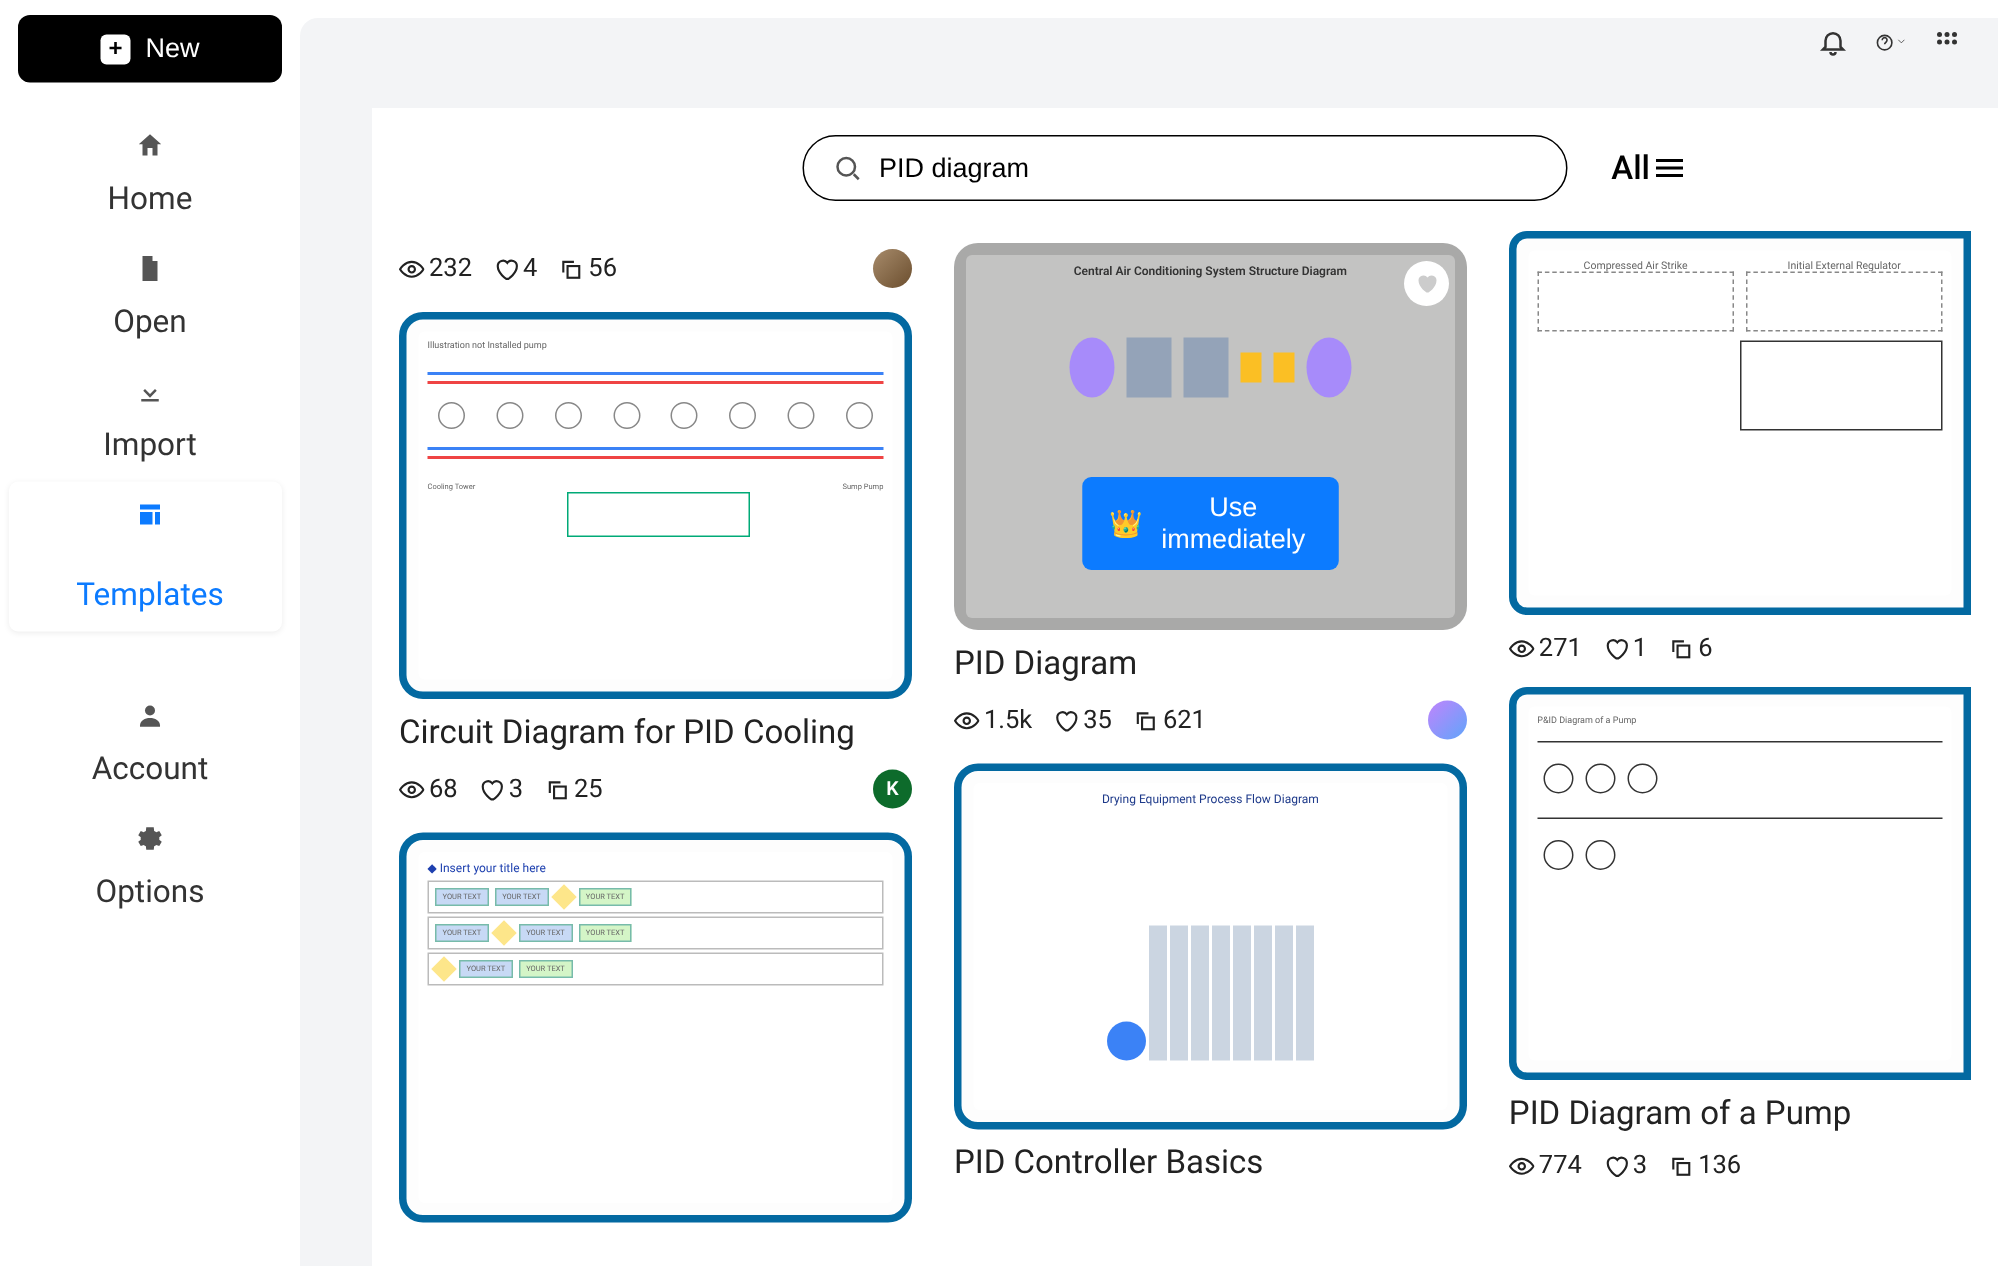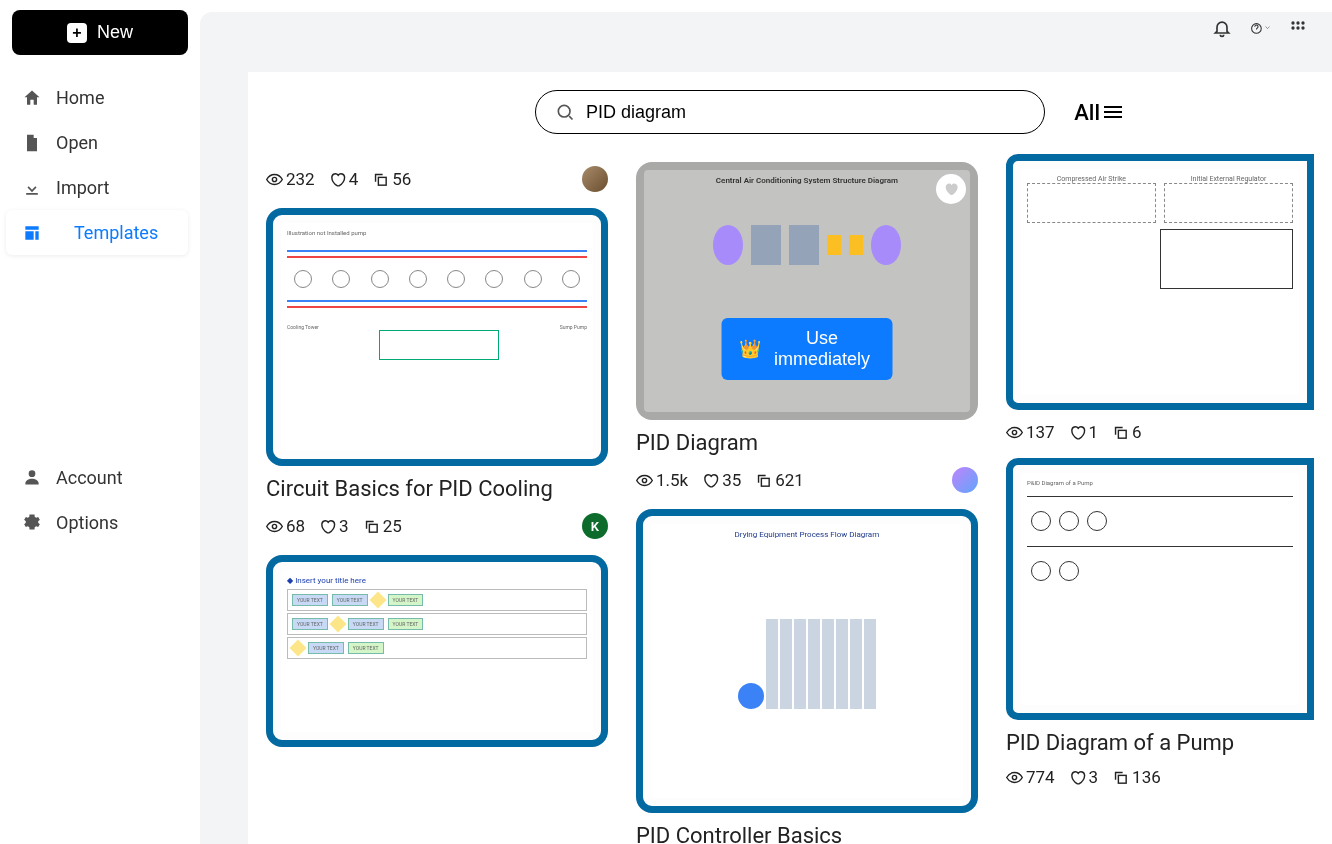--- a/index.html
+++ b/index.html
@@ -50,24 +50,25 @@
   justify-content: center;
   font-weight: bold;
   font-size: 16px;
 }
 .nav-list { list-style: none; flex: 1; }
 .nav-item {
   display: flex;
   align-items: center;
   gap: 14px;
   padding: 12px 10px;
-  font-size: 18px;
+  font-size: 21px;
   color: #333;
   cursor: pointer;
   border-radius: 6px;
+  flex-direction: column;
 }
 .nav-item.active {
   background: #fff;
   color: #0c7bff;
   box-shadow: 0 1px 4px rgba(0,0,0,0.08);
   margin-left: -6px;
   padding-left: 16px;
   gap: 32px;
 }
 .nav-icon { width: 20px; height: 20px; display:inline-flex; align-items:center; justify-content:center; color:#555; flex-shrink:0; }
@@ -149,21 +150,21 @@
 
 .grid {
   display: flex;
   gap: 28px;
   padding: 0 18px;
 }
 .col { display: flex; flex-direction: column; gap: 16px; width: 344px; }
 
 .card-thumb {
   width: 100%;
-  border: 7px solid #0369a1;
+  border: 5px solid #0369a1;
   border-radius: 16px;
   background: #fdfdfd;
   position: relative;
   overflow: hidden;
 }
 .card-thumb.hovered {
   background: #a9a9a8;
   border: none;
   padding-left: 41px;
 }
@@ -423,21 +424,21 @@
                   </div>
                 <div class="bar"></div>
                   <div class="bar red"></div>
                 <div style="display:flex;justify-content:space-between;margin-top:12px;">
                   <div style="font-size:5px">Cooling Tower</div>
                   <div class="diag-pump"></div>
                   <div style="font-size:5px">Sump Pump</div>
                 </div>
               </div>
             </div>
-            <div class="card-title">Circuit Basics for PID Cooling</div>
+            <div class="card-title">Circuit Diagram for PID Cooling</div>
             <div class="card-stats">
               <span class="stat">
                   <svg viewBox="0 0 24 24" fill="none" stroke="currentColor" stroke-width="2">
                     <path d="M1 12s4-7 11-7 11 7 11 7-4 7-11 7S1 12 1 12z"></path>
                     <circle cx="12" cy="12" r="3"></circle>
                   </svg>
                   <span>68</span>
                 </span>
               <span class="stat">
                   <svg viewBox="0 0 24 24" fill="none" stroke="currentColor" stroke-width="2">
@@ -450,21 +451,21 @@
                     <rect x="9" y="9" width="11" height="11"></rect>
                     <path d="M5 15V5h10"></path>
                   </svg>
                   <span>25</span>
                 </span>
               <span class="avatar green">K</span>
             </div>
           </div>
 
           <div>
-            <div class="card-thumb" style="height:192px">
+            <div class="card-thumb" style="height:260px">
               <div class="thumb-inner diag-flow">
                 <div class="title">◆ <span>Insert your title here</span></div>
                 <div class="lane">
                     <div class="box">YOUR TEXT</div>
                     <div class="box">YOUR TEXT</div>
                     <div class="dia"></div>
                     <div class="box g">YOUR TEXT</div>
                   </div>
                 <div class="lane">
                     <div class="box">YOUR TEXT</div>
@@ -526,21 +527,21 @@
                     <rect x="9" y="9" width="11" height="11"></rect>
                     <path d="M5 15V5h10"></path>
                   </svg>
                   <span>621</span>
                 </span>
               <span class="avatar"></span>
             </div>
           </div>
 
           <div>
-            <div class="card-thumb" style="height:304px">
+            <div class="card-thumb" style="height:244px">
               <div class="thumb-inner diag-dryer">
                 <div class="t">Drying Equipment Process Flow Diagram</div>
                 <div class="m">
                   <div class="fan"></div>
                   <div class="col"></div>
                     <div class="col"></div>
                     <div class="col"></div>
                     <div class="col"></div>
                     <div class="col"></div>
                     <div class="col"></div>
@@ -569,21 +570,21 @@
                 </div>
                 <div class="solidbox"></div>
               </div>
             </div>
             <div class="card-stats">
               <span class="stat">
                   <svg viewBox="0 0 24 24" fill="none" stroke="currentColor" stroke-width="2">
                     <path d="M1 12s4-7 11-7 11 7 11 7-4 7-11 7S1 12 1 12z"></path>
                     <circle cx="12" cy="12" r="3"></circle>
                   </svg>
-                  <span>137</span>
+                  <span>271</span>
                 </span>
               <span class="stat">
                   <svg viewBox="0 0 24 24" fill="none" stroke="currentColor" stroke-width="2">
                     <path d="M12 21s-8-5-8-12a5 5 0 019-3 5 5 0 019 3c0 7-8 12-8 12z"></path>
                   </svg>
                   <span>1</span>
                 </span>
               <span class="stat">
                   <svg viewBox="0 0 24 24" fill="none" stroke="currentColor" stroke-width="2">
                     <rect x="9" y="9" width="11" height="11"></rect>

